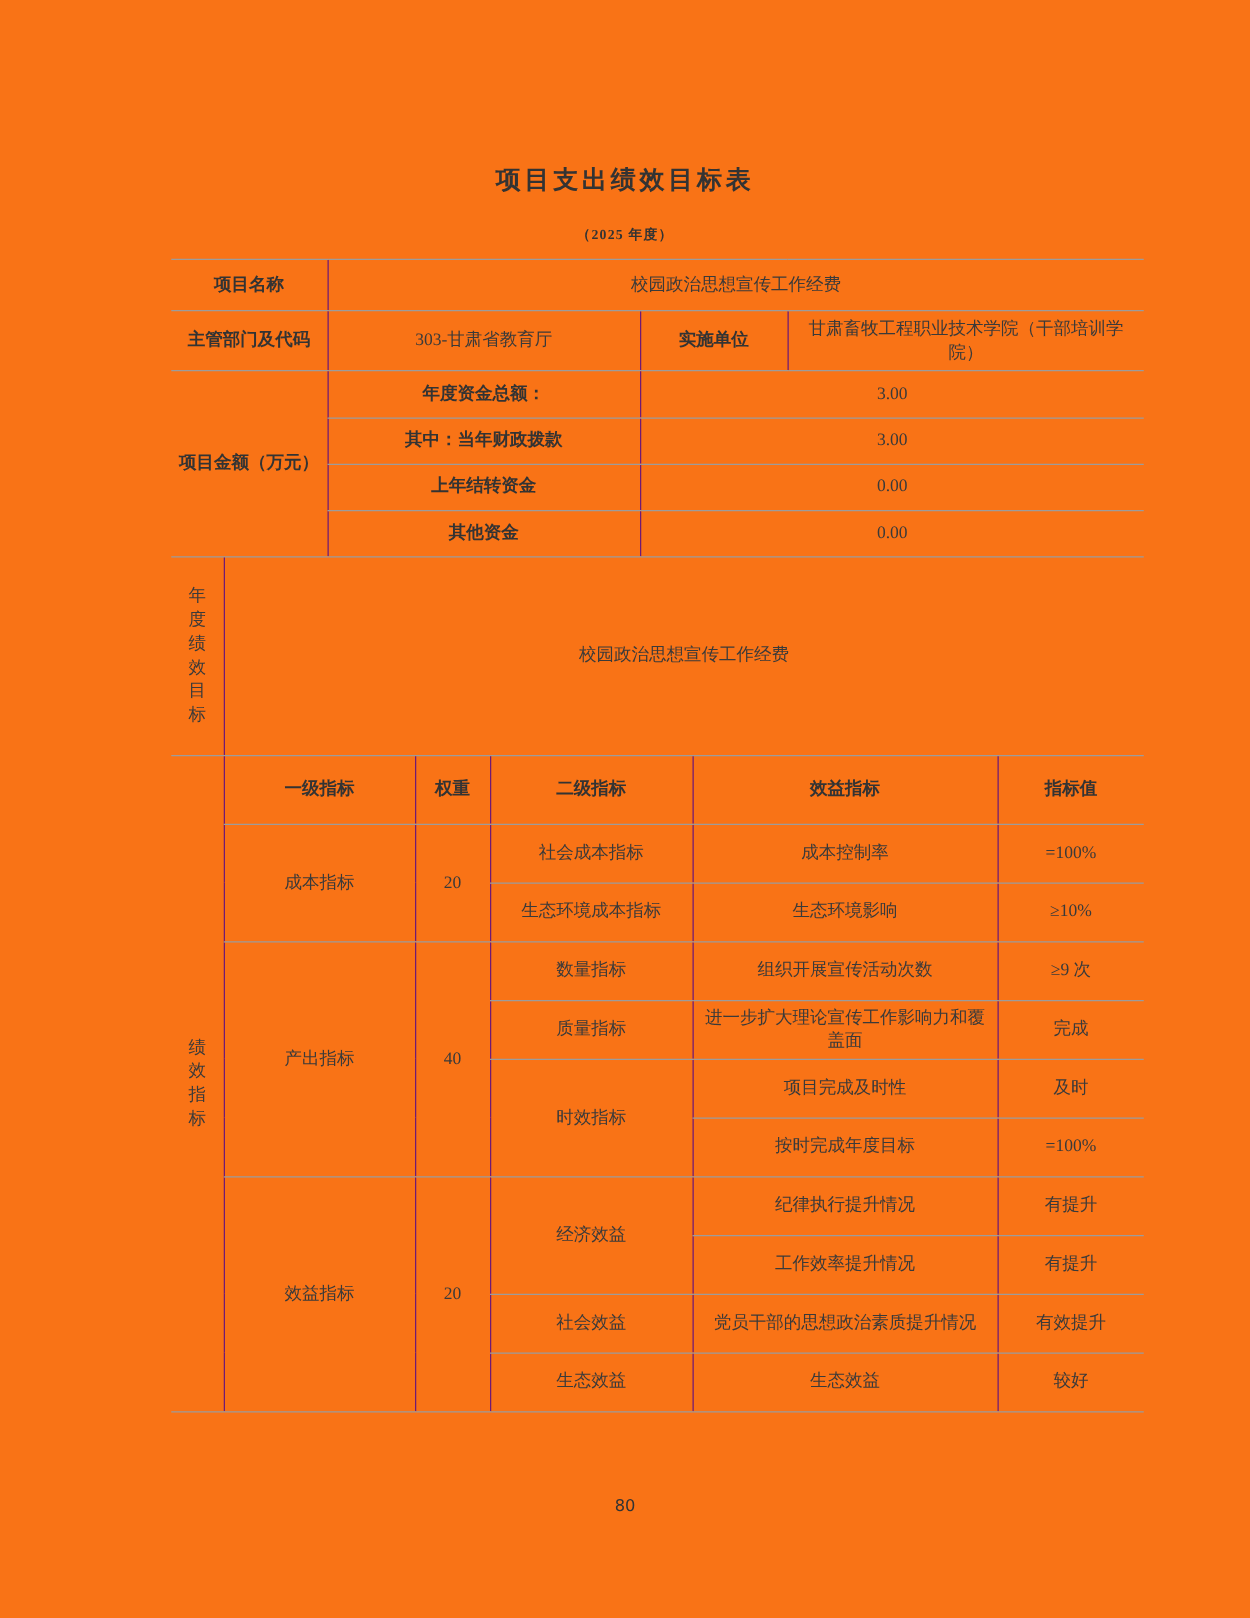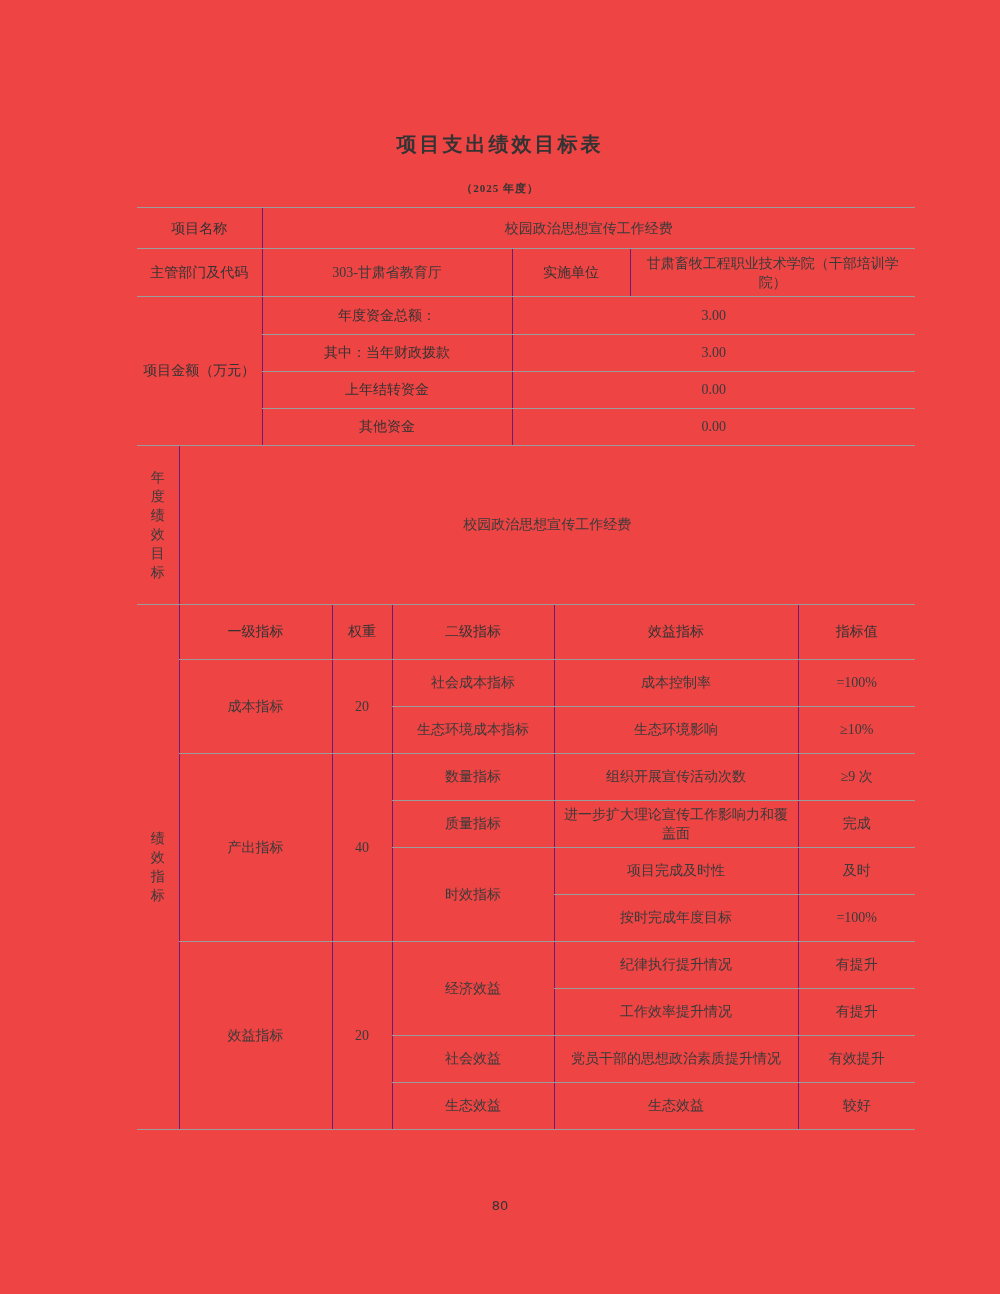--- a/index.html
+++ b/index.html
@@ -2,21 +2,21 @@
 <html><head>
 <meta charset="utf-8">
 <style>
   * { margin: 0; padding: 0; box-sizing: border-box; }
   html, body { background: #e9e9e9; }
   body { font-family: "Liberation Serif", serif; }
   .page {
     position: relative;
     width: 1000px;
     height: 1294px;
-    background: #ef4444;
+    background: #f97316;
     margin: 0 auto;
     color: #3a3a3a;
     overflow: hidden;
   }
   .doc-title {
     padding-top: 130px;
     text-align: center;
     font-size: 20px;
     font-weight: bold;
     letter-spacing: 3px;
@@ -48,21 +48,21 @@
   table.tbl td {
     border-left: 1px solid #701a75;
     border-bottom: 1px solid #9c9c9c;
     text-align: center;
     vertical-align: middle;
     padding: 2px 6px;
     line-height: 19px;
   }
   table.tbl td.edge { border-left: none; }
   table.tbl-a tr:first-child td { border-top: 1px solid #9c9c9c; }
-  td.lbl { font-weight: normal; color: #333333; }
+  td.lbl { font-weight: bold; color: #333333; }
   
   .tbl-a tr.r-name { height: 41px; }
   .tbl-a tr.r-dept { height: 48px; }
   .tbl-b tr { height: 37px; }
   .tbl-c tr { height: 159px; }
   .tbl-d tr { height: 47px; }
   .tbl-d tr.hdr { height: 54px; }
   
   td.sub-left   { text-align: left; padding-left: 5px; }
   td.sub-indent { text-align: left; padding-left: 34px; }

